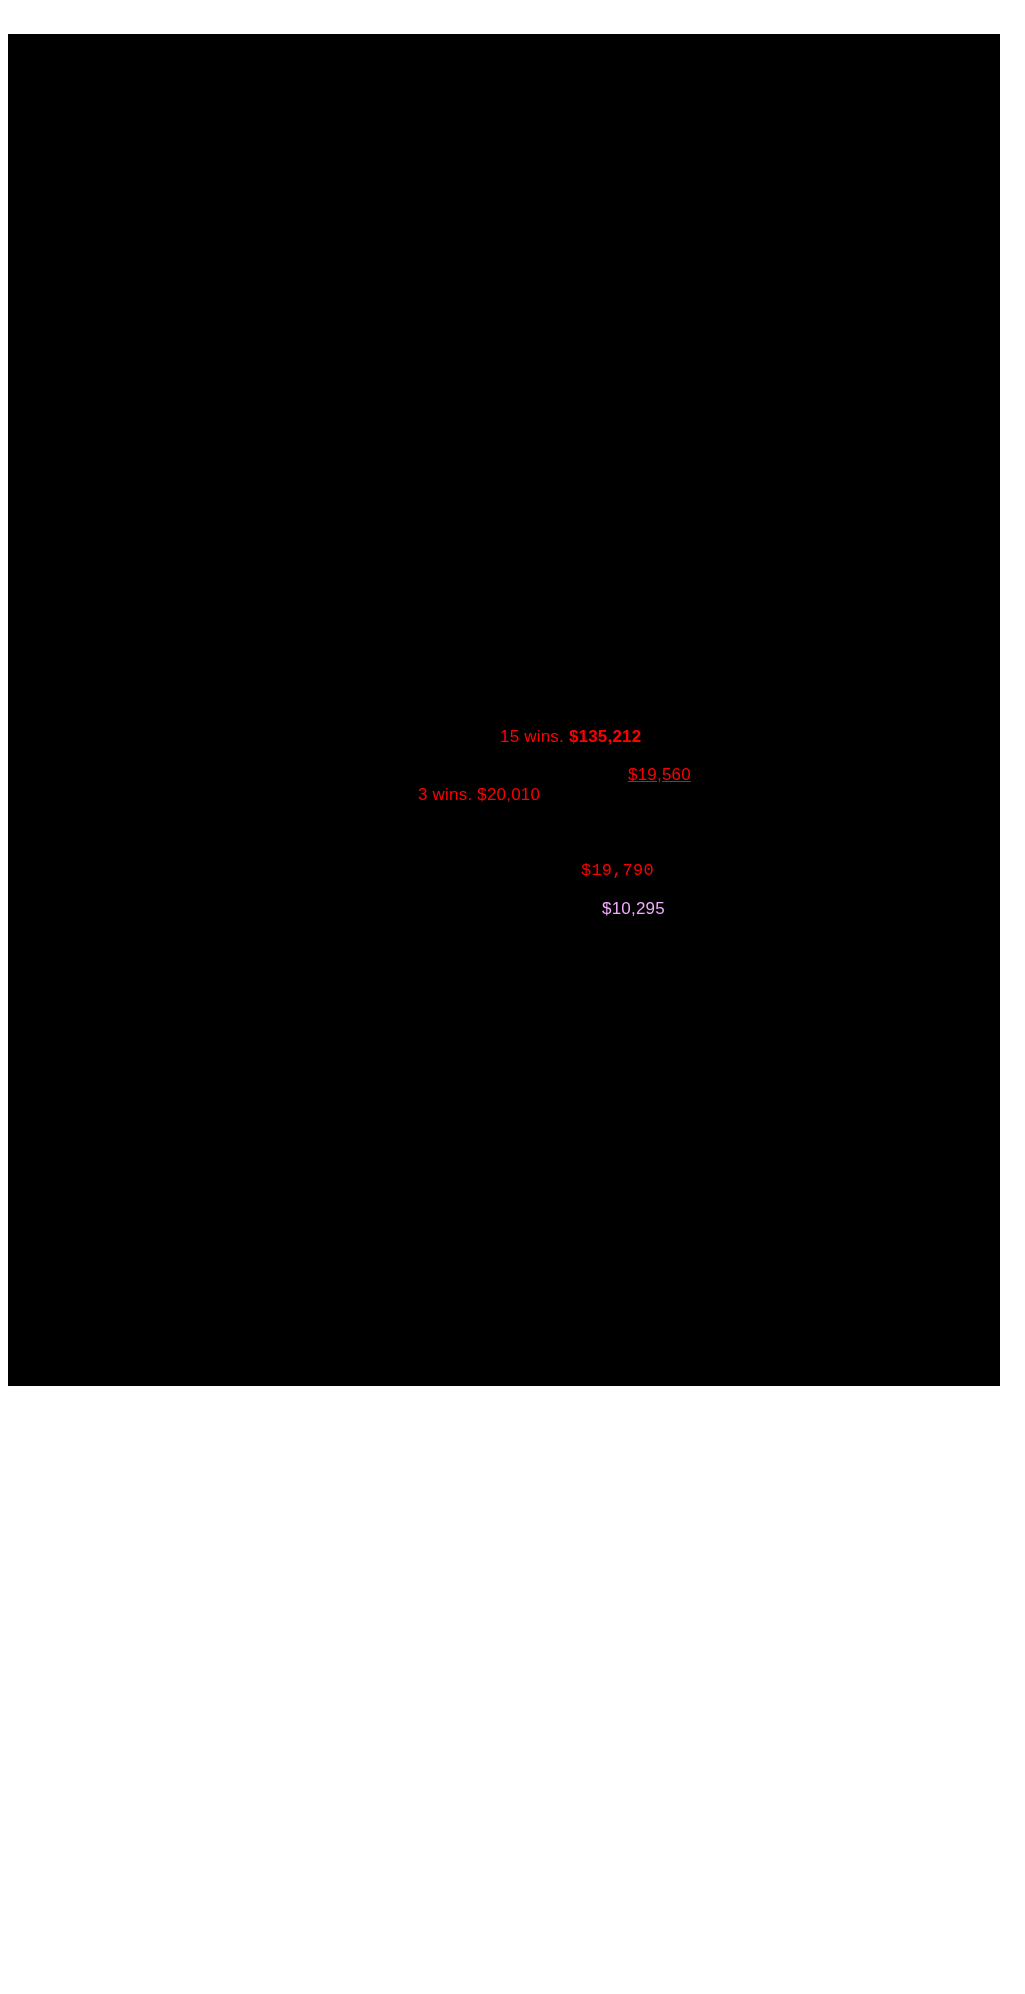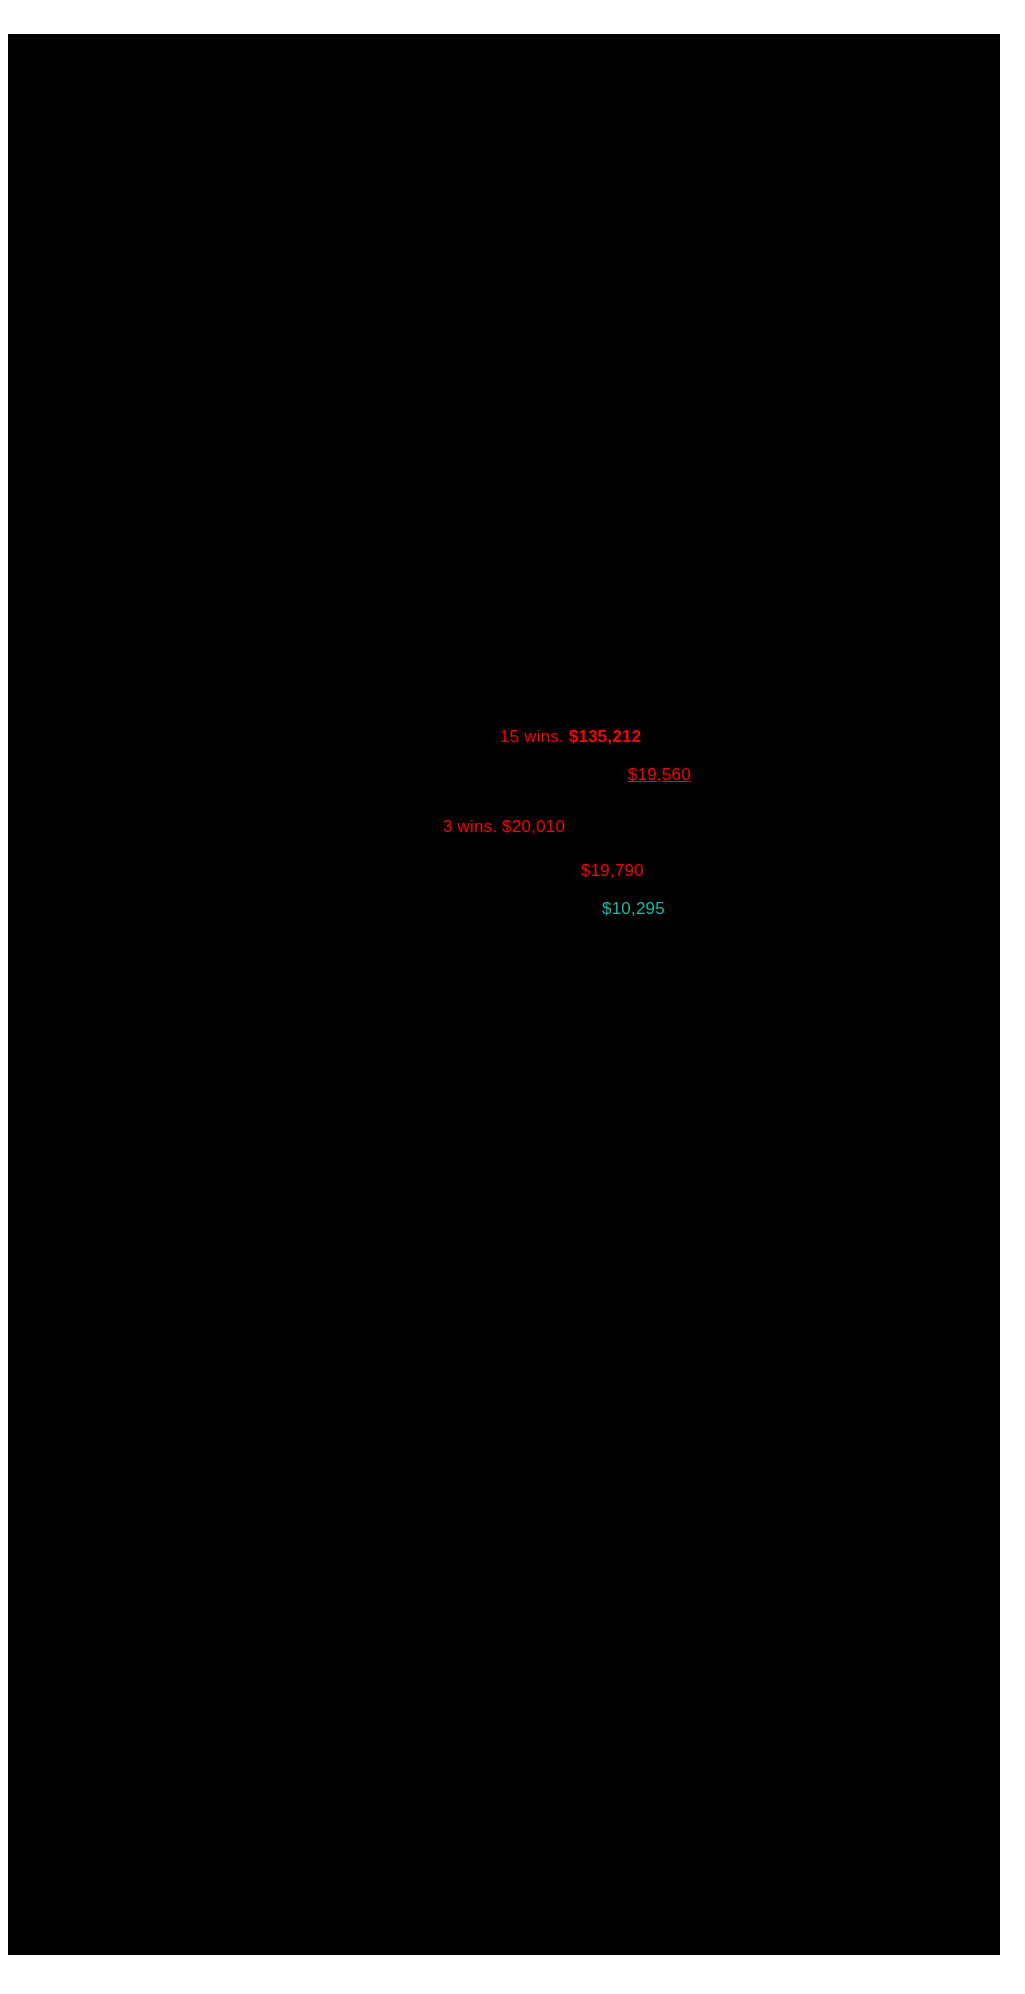--- a/index.html
+++ b/index.html
@@ -10,38 +10,38 @@
     background: #ffffff;
     font-family: "Liberation Sans", sans-serif;
     overflow: hidden;
   }
   
   .canvas {
     position: absolute;
     left: 8px;
     top: 34px;
     width: 992px;
-    height: 1921px;
+    height: 1352px;
     background: #000000;
   }
   
   .label {
     position: absolute;
     color: #ff0000;
     font-size: 17px;
     line-height: 1.15;
     white-space: nowrap;
     letter-spacing: 0.2px;
   }
   .bold { font-weight: bold; }
 
   
   .pos-1 { left: 492px; top: 693px; }
   .pos-2 { left: 620px; top: 731px; }
-  .pos-3 { left: 435px; top: 751px; margin-top: 32px; }
+  .pos-3 { left: 410px; top: 751px; }
   .pos-4 { left: 573px; top: 827px; }
   .pos-5 { left: 594px; top: 865px; }
 </style>
 </head>
 <body style="background: rgb(255, 255, 255);">
 
 <div class="canvas" style="background: rgb(0, 0, 0);">
 
   <div class="label pos-1" style="color: rgb(255, 0, 0);">
     <span>15 wins.</span>
@@ -50,21 +50,21 @@
 
   <div class="label pos-2" style="color: rgb(255, 0, 0); text-decoration: underline;">
     <span>$19,560</span>
   </div>
 
   <div class="label pos-3" style="color: rgb(255, 0, 0);">
     <span>3 wins.</span>
     <span>$20,010</span>
   </div>
 
-  <div class="label pos-4" style="color: rgb(255, 0, 0);">
+  <div class="label pos-4" style="color: rgb(255, 0, 0); font-family: Liberation Mono, monospace;">
     <span>$19,790</span>
   </div>
 
-  <div class="label pos-5" style="color: #14b8a6;">
+  <div class="label pos-5" style="color: #f0abfc;">
     <span>$10,295</span>
   </div>
 
 </div>
 
 </body></html>

